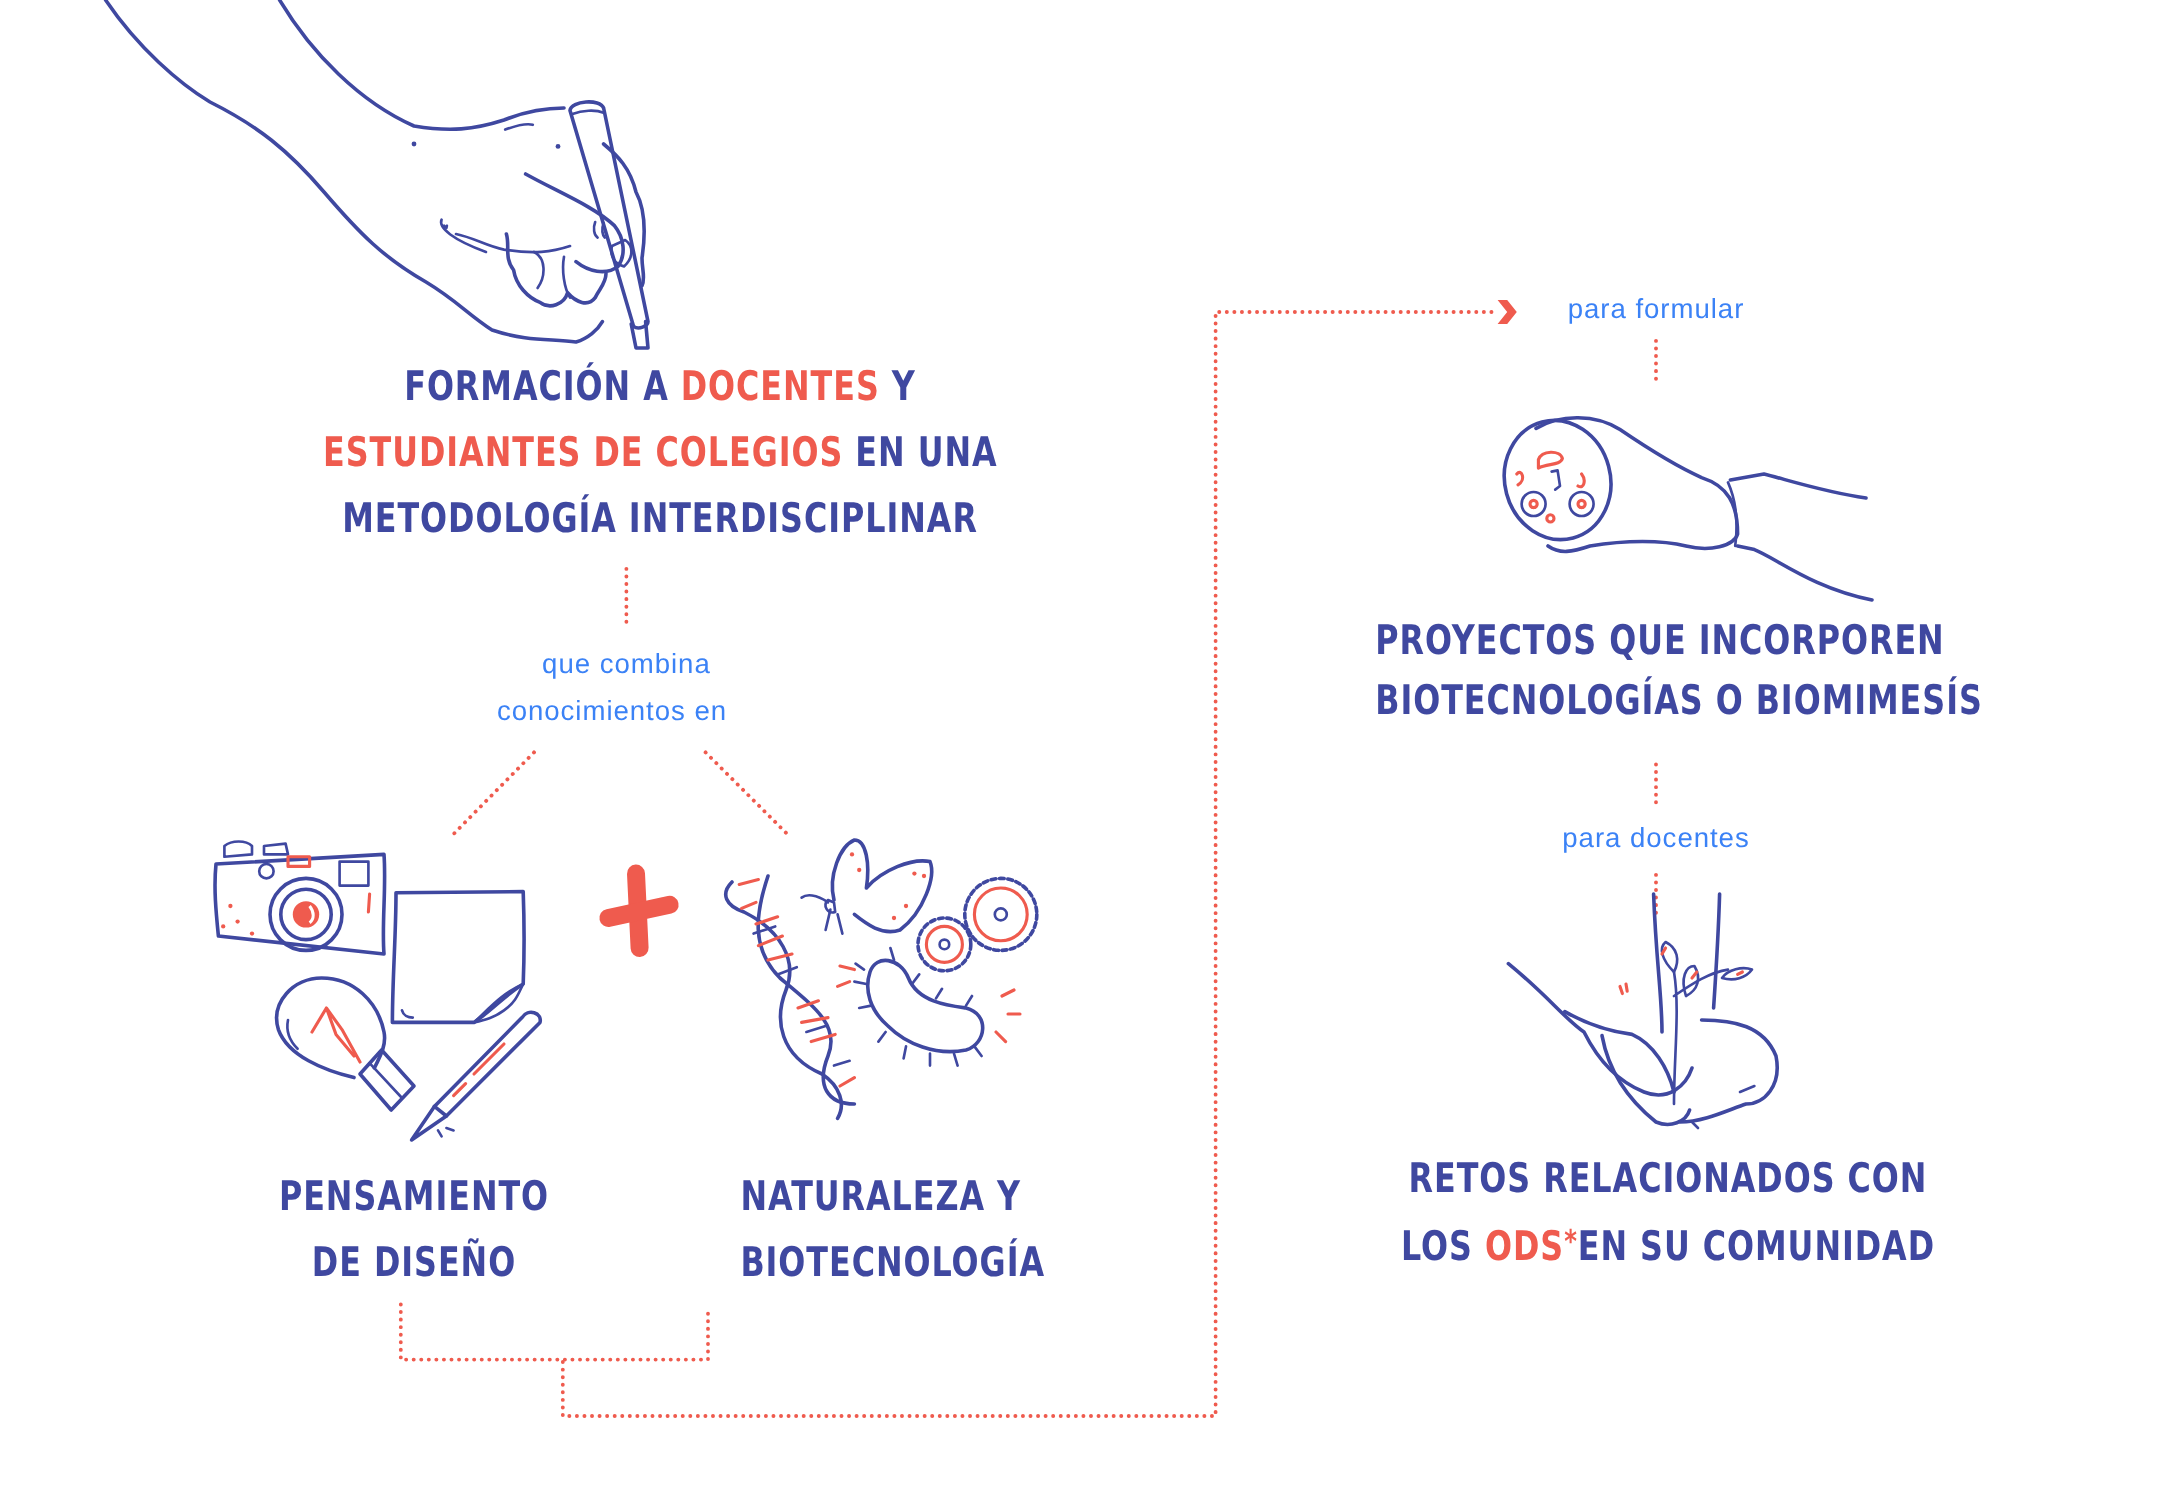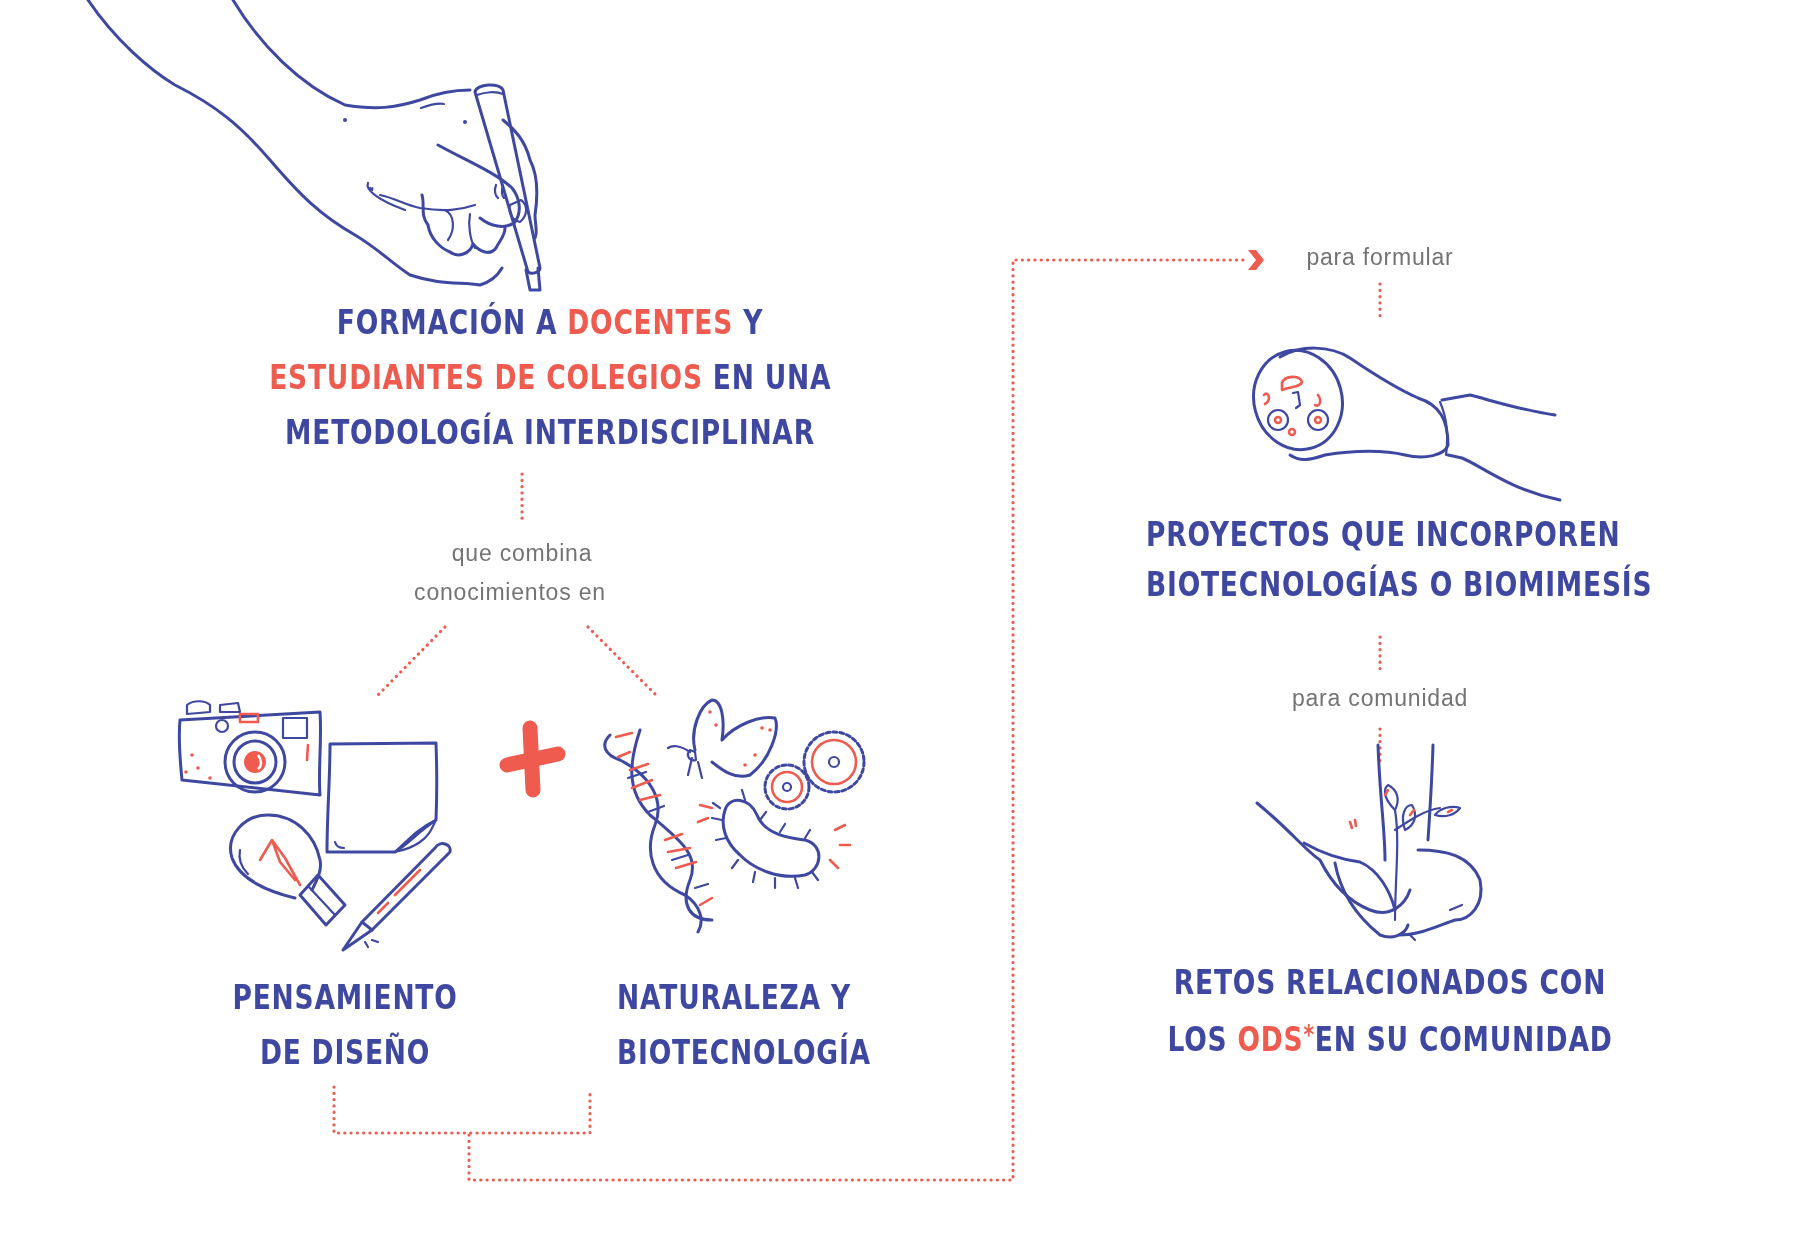--- a/index.html
+++ b/index.html
@@ -16,21 +16,21 @@
       letter-spacing: 1px;
       text-align: center;
       white-space: nowrap;
       transform: scaleX(0.78);
       transform-origin: center top;
     }
     .headline .accent { color: #EF5B4E; }
     .connector-text {
       position: absolute;
       font-family: "Liberation Sans", sans-serif;
-      color: #737373;
+      color: #3b82f6;
       font-size: 23px;
       letter-spacing: 0.8px;
       text-align: center;
       white-space: nowrap;
     }
     svg.layer { position: absolute; left: 0; top: 0; }
     .ink { fill: none; stroke: #3F48A0; stroke-width: 3; stroke-linecap: round; stroke-linejoin: round; }
     .ink-thin { fill: none; stroke: #3F48A0; stroke-width: 2.2; stroke-linecap: round; stroke-linejoin: round; }
     .red { fill: none; stroke: #EF5B4E; stroke-width: 2.6; stroke-linecap: round; stroke-linejoin: round; }
     .redfill { fill: #EF5B4E; stroke: none; }
@@ -204,18 +204,18 @@
 <div class="headline" style="left:195px; top:980px; width:300px;">Pensamiento</div>
 <div class="headline" style="left:195px; top:1035px; width:300px;">de diseño</div>
 <div class="headline" style="left:584px; top:980px; width:300px;">Naturaleza y</div>
 <div class="headline" style="left:584px; top:1035px; width:300px;">biotecnología</div>
 
 <div class="connector-text" style="left:1280px; top:244px; width:200px;">para formular</div>
 
 <div class="headline" style="left:1080px; top:517px; width:600px;">Proyectos que incorporen</div>
 <div class="headline" style="left:1080px; top:567px; width:600px;">biotecnologías o biomimesís</div>
 
-<div class="connector-text" style="left:1280px; top:685px; width:200px;">para comunidad</div>
+<div class="connector-text" style="left:1280px; top:685px; width:200px;">para docentes</div>
 
 <div class="headline" style="left:1090px; top:965px; width:600px;">Retos relacionados con</div>
 <div class="headline" style="left:1090px; top:1022px; width:600px;">
   <span>los </span><span class="accent">ODS</span><span class="accent" style="font-size:26px; vertical-align:top;">*</span><span>en su comunidad</span>
 </div>
 
 </body></html>

